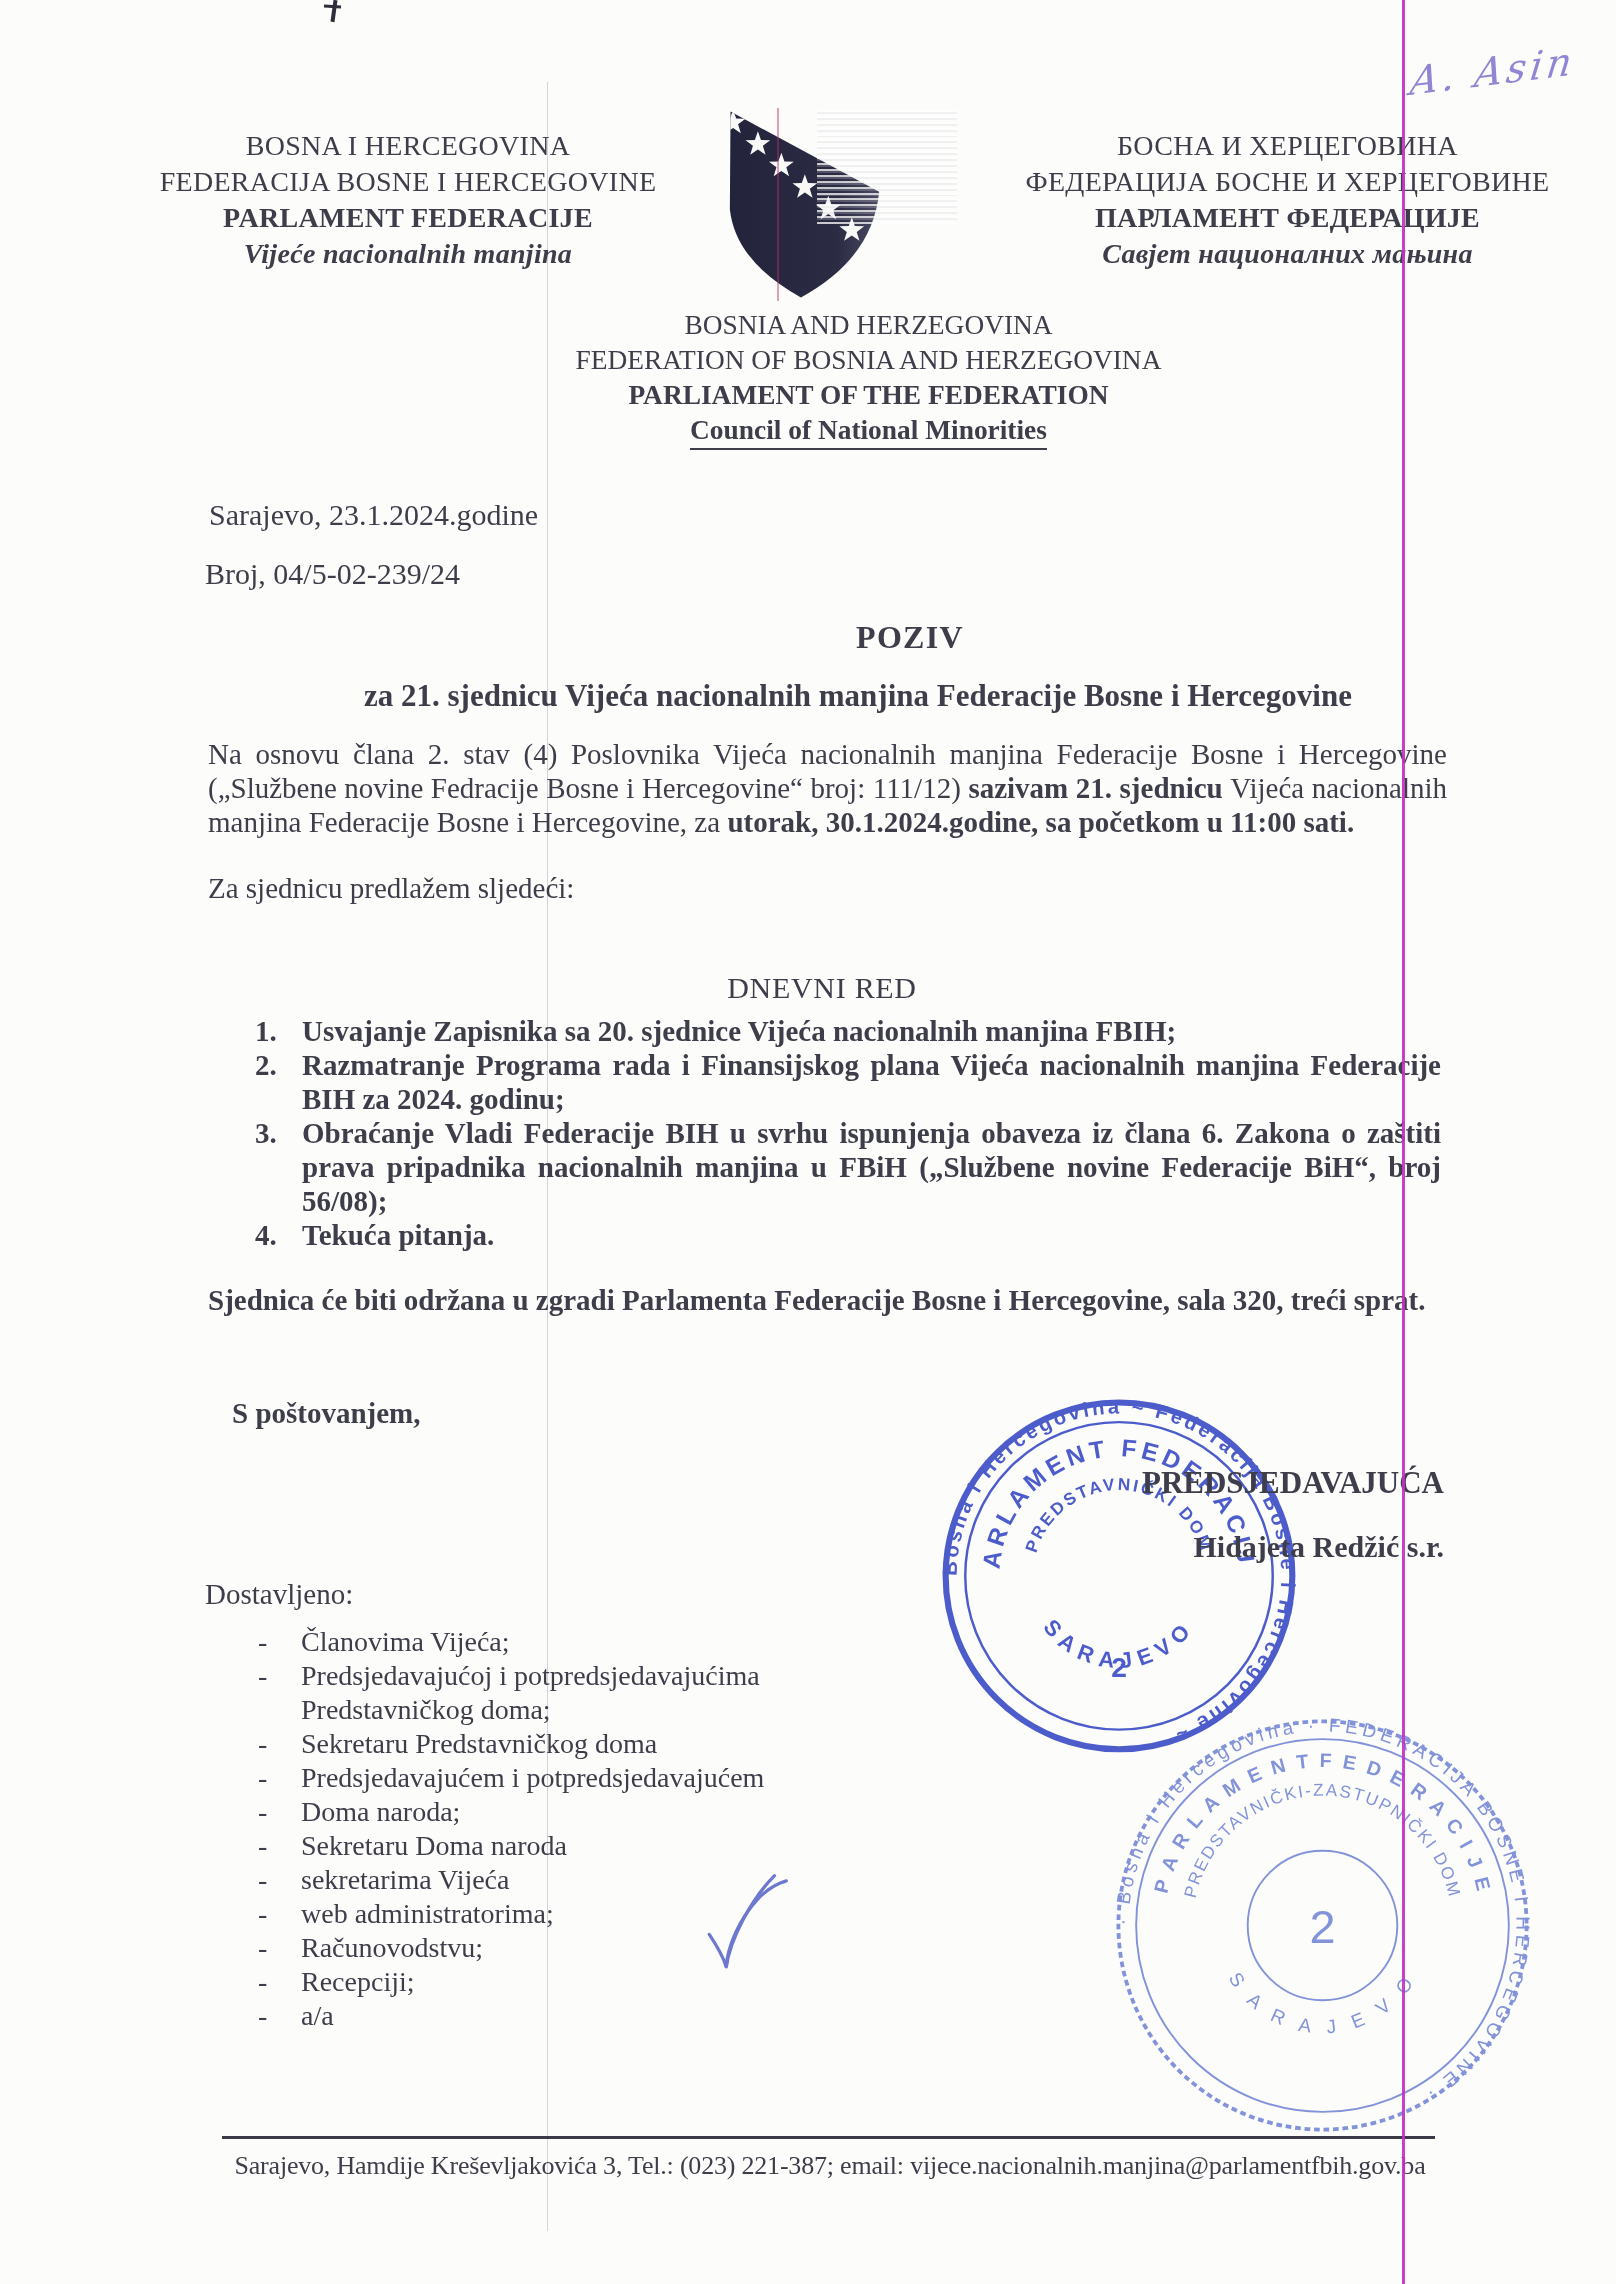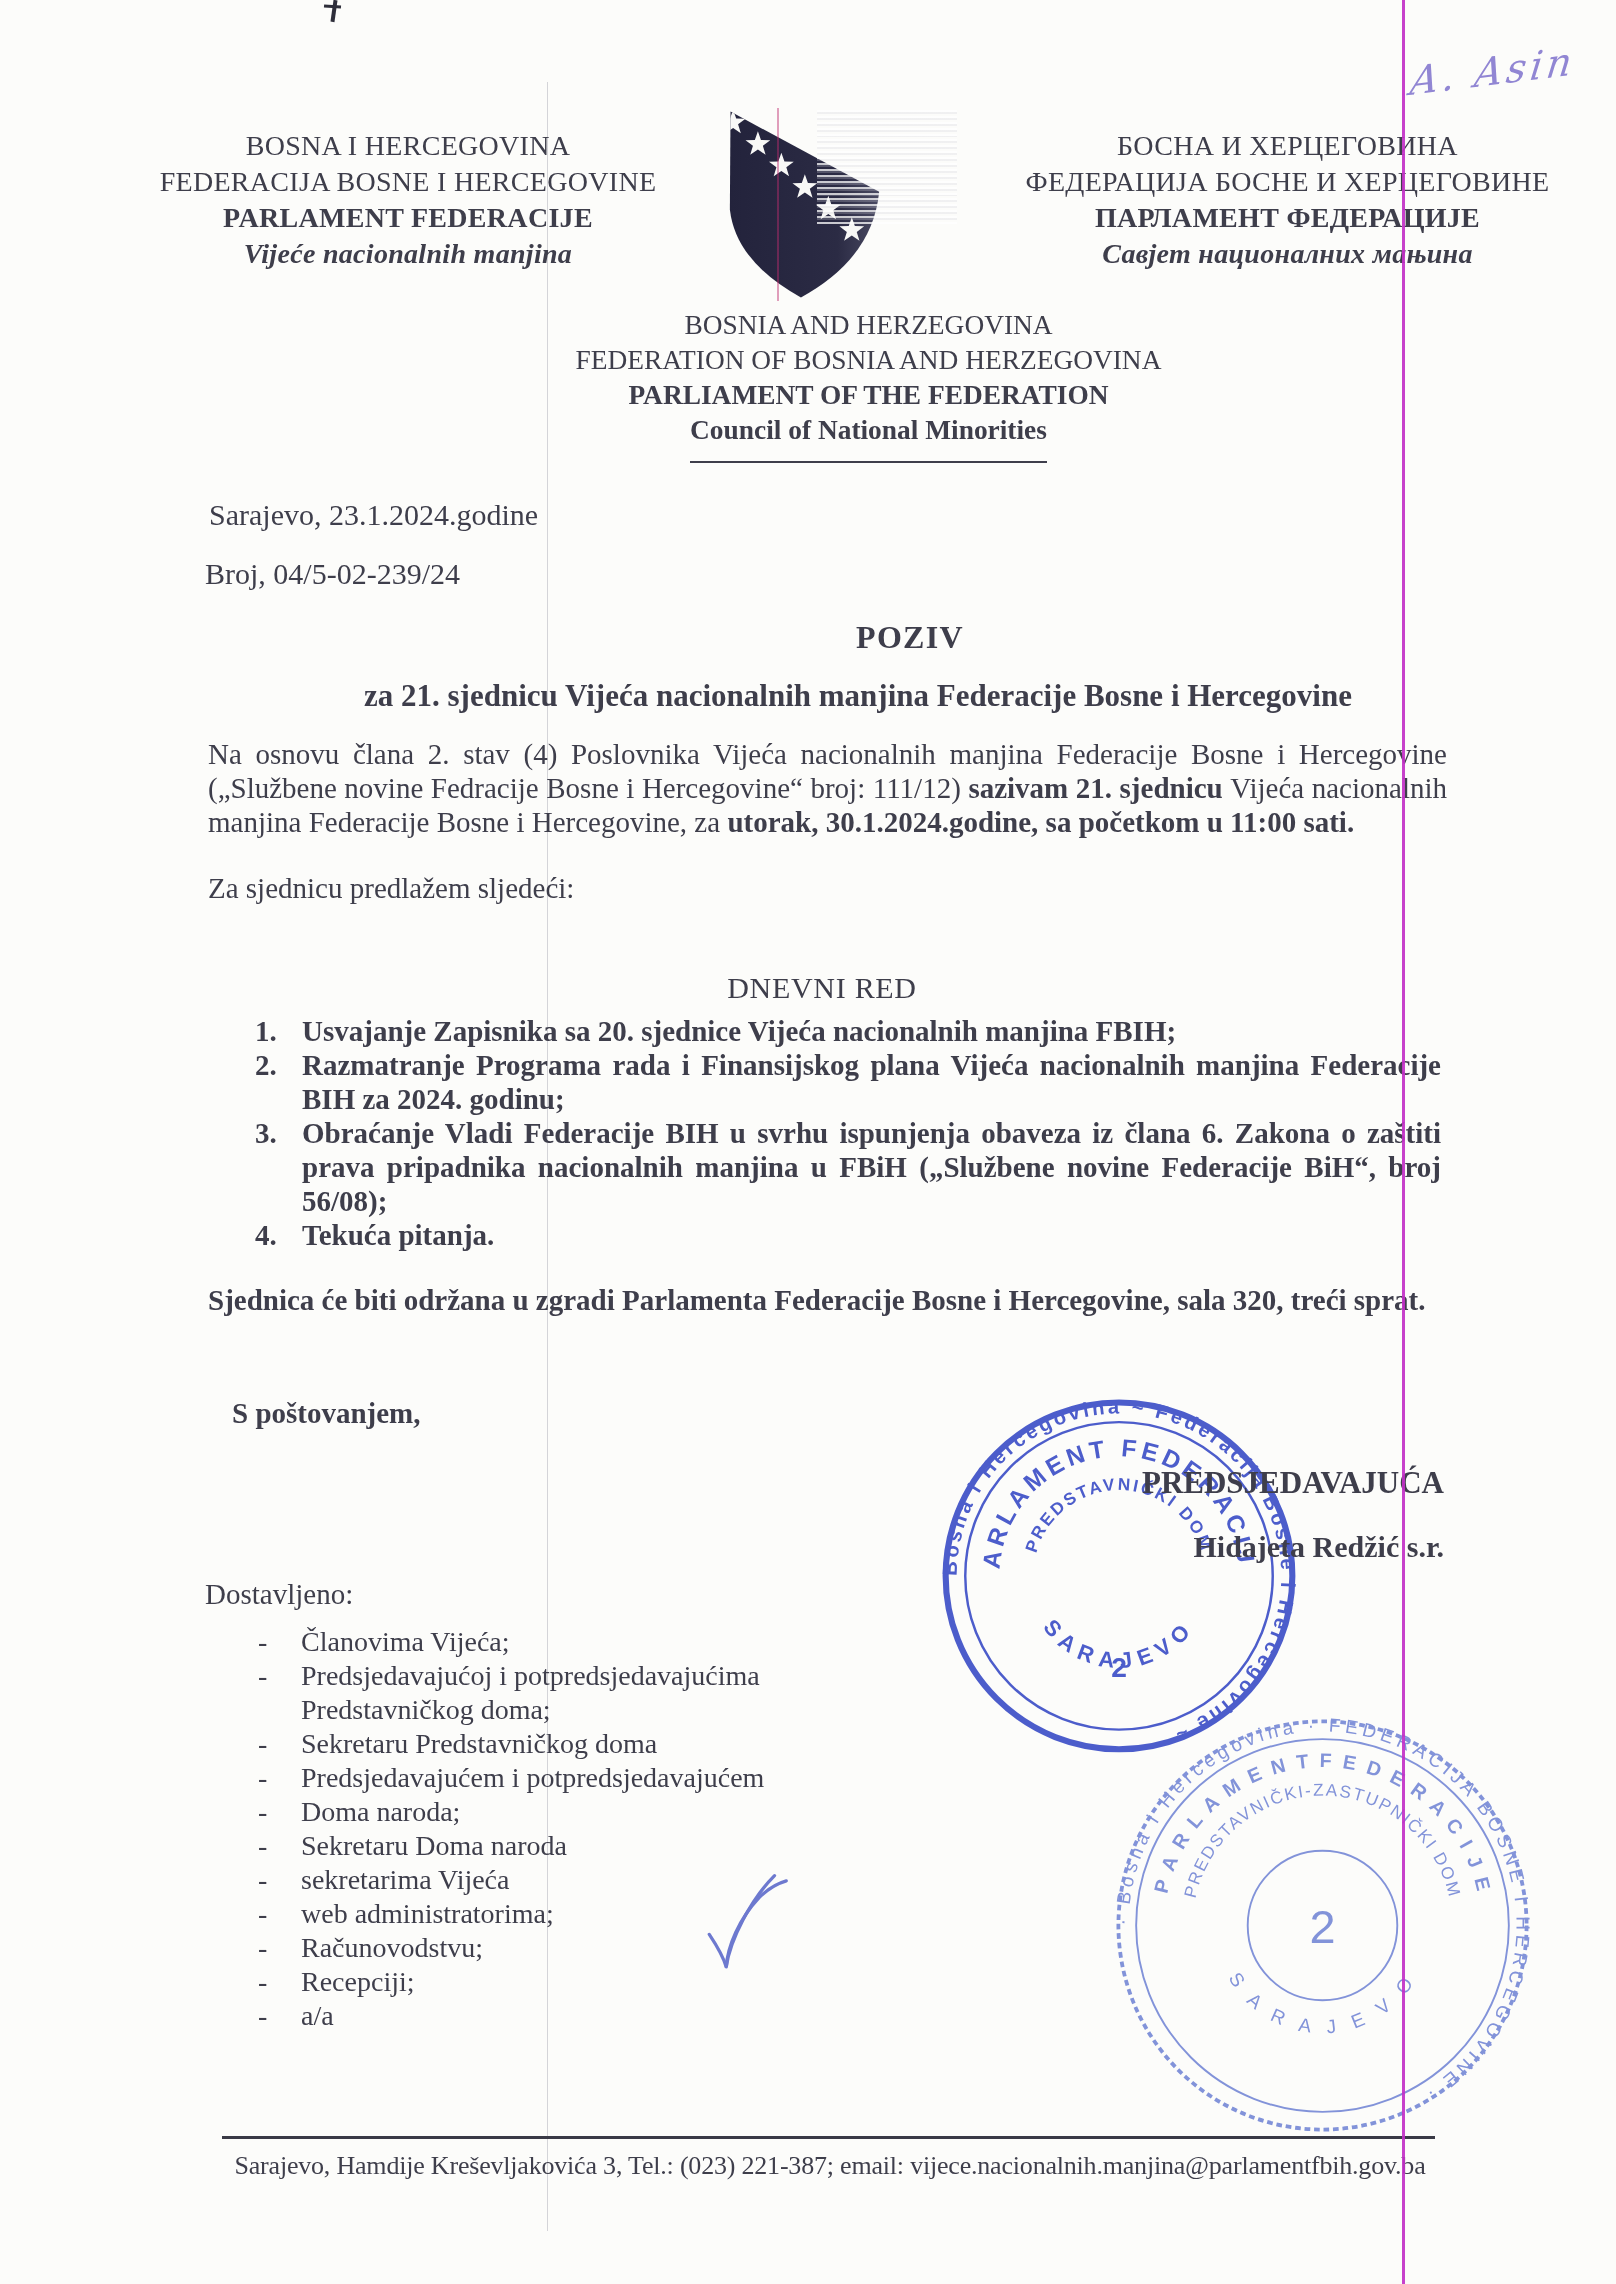--- a/index.html
+++ b/index.html
@@ -7,21 +7,21 @@
         font-family:"Liberation Serif","DejaVu Serif",serif;color:#3e3e4b;}
   .abs{position:absolute;}
   .ctr{text-align:center;}
   .b{font-weight:bold;}
   .i{font-style:italic;}
   
   .hdr{font-size:28px;line-height:36px;letter-spacing:0.3px;}
   #hdr-left{left:150px;top:128px;width:516px;}
   #hdr-right{left:1000px;top:128px;width:575px;}
   #hdr-center{left:542px;top:308px;width:653px;font-size:27.4px;line-height:35px;}
-  .underline-heavy{border-bottom:2.6px solid #3e3e4b;padding-bottom:16px;}
+  .underline-heavy{border-bottom:2.6px solid #3e3e4b;padding-bottom:3px;}
   
   #emblem{left:724px;top:105px;}
   #emblem-streaks{left:817px;top:110px;width:140px;height:114px;
      background:repeating-linear-gradient(180deg, rgba(255,255,255,.75) 0 2px, rgba(205,205,215,.25) 2px 3.9px, rgba(255,255,255,.0) 3.9px 5.9px);}
   #emblem-redline{left:777px;top:108px;width:2px;height:193px;background:rgba(190,45,110,.45);}
   
   .meta{font-size:30px;}
   #place-date{left:209px;top:498px;}
   #doc-number{left:205px;top:557px;}
   

